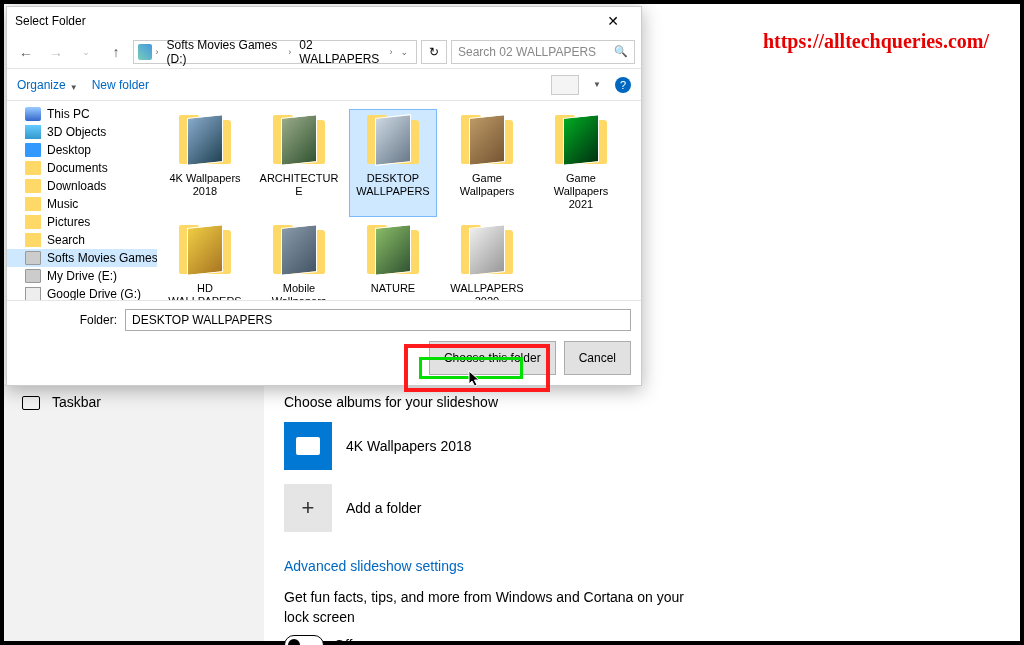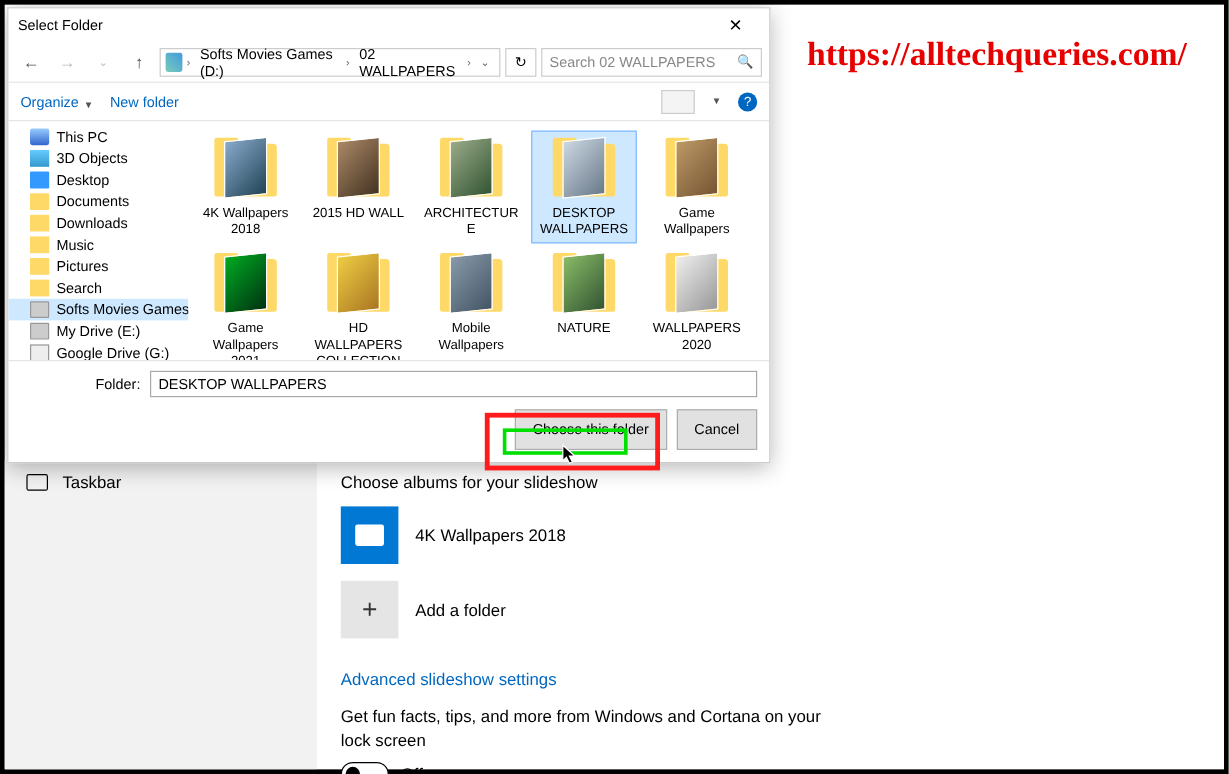--- a/index.html
+++ b/index.html
@@ -1,23 +1,23 @@
 <!DOCTYPE html>
 <html><head>
 <meta charset="utf-8">
 <style>
 * { box-sizing: border-box; margin: 0; padding: 0; font-family: "Segoe UI", Tahoma, sans-serif; }
 body { background: #fff; width: 1024px; height: 645px; position: relative; overflow: hidden; }
 .outer-border { position: absolute; inset: 0; border: 4px solid #000; }
-.watermark { position: absolute; top: 30px; right: 35px; color: #e60000; font-weight: bold; font-size: 28px; font-family: Georgia, serif; margin-left: 44px; }
+.watermark { position: absolute; top: 30px; right: 35px; color: #e60000; font-weight: bold; font-size: 20px; font-family: Georgia, serif; margin-left: 44px; }
 
 
 .settings-bg { position: absolute; left: 4px; right: 4px; bottom: 4px; top: 4px; background: #fff; }
 .settings-sidebar { position: absolute; left: 0; top: 380px; width: 260px; bottom: 0; background: #f2f2f2; border-right: 0; }
-.taskbar-item { display: flex; align-items: center; gap: 12px; padding: 10px 18px; font-size: 14px; color: #000; cursor: pointer; }
+.taskbar-item { display: flex; align-items: flex-end; gap: 12px; padding: 10px 18px; font-size: 14px; color: #000; cursor: pointer; }
 .taskbar-item .ico { width: 18px; height: 14px; border: 1.5px solid #000; border-radius: 2px; position: relative; }
 .settings-content { position: absolute; left: 280px; top: 390px; right: 20px; bottom: 4px; font-size: 14px; color: #000; }
 .settings-content .section-title { font-size: 14px; margin-bottom: 12px; }
 .album-row { display: flex; align-items: center; gap: 14px; margin-bottom: 14px; }
 .album-tile { width: 48px; height: 48px; background: #0078d4; display: flex; align-items: center; justify-content: center; }
 .album-tile .inner { width: 24px; height: 18px; background: #fff; border-radius: 2px; }
 .add-tile { width: 48px; height: 48px; background: #e5e5e5; display: flex; align-items: center; justify-content: center; font-size: 22px; color: #333; }
 .link { color: #0067c0; font-size: 14px; margin-top: 26px; margin-bottom: 14px; cursor: pointer; }
 .tip { font-size: 14px; line-height: 1.4; max-width: 420px; margin-bottom: 8px; }
 .toggle-row { display: flex; align-items: center; gap: 10px; }
@@ -218,27 +218,20 @@
           <div class="folder-item">
             <div class="folder-thumb">
               <div class="folder-back"></div>
               <div class="folder-img c1"></div>
             </div>
             <div class="folder-label">4K Wallpapers 2018</div>
           </div>
           <div class="folder-item">
             <div class="folder-thumb">
               <div class="folder-back"></div>
-              <div class="folder-img c2"></div>
-            </div>
-            <div class="folder-label">2015 HD WALL</div>
-          </div>
-          <div class="folder-item">
-            <div class="folder-thumb">
-              <div class="folder-back"></div>
               <div class="folder-img c3"></div>
             </div>
             <div class="folder-label">ARCHITECTURE</div>
           </div>
           <div class="folder-item selected">
             <div class="folder-thumb">
               <div class="folder-back"></div>
               <div class="folder-img c4"></div>
             </div>
             <div class="folder-label">DESKTOP WALLPAPERS</div>

